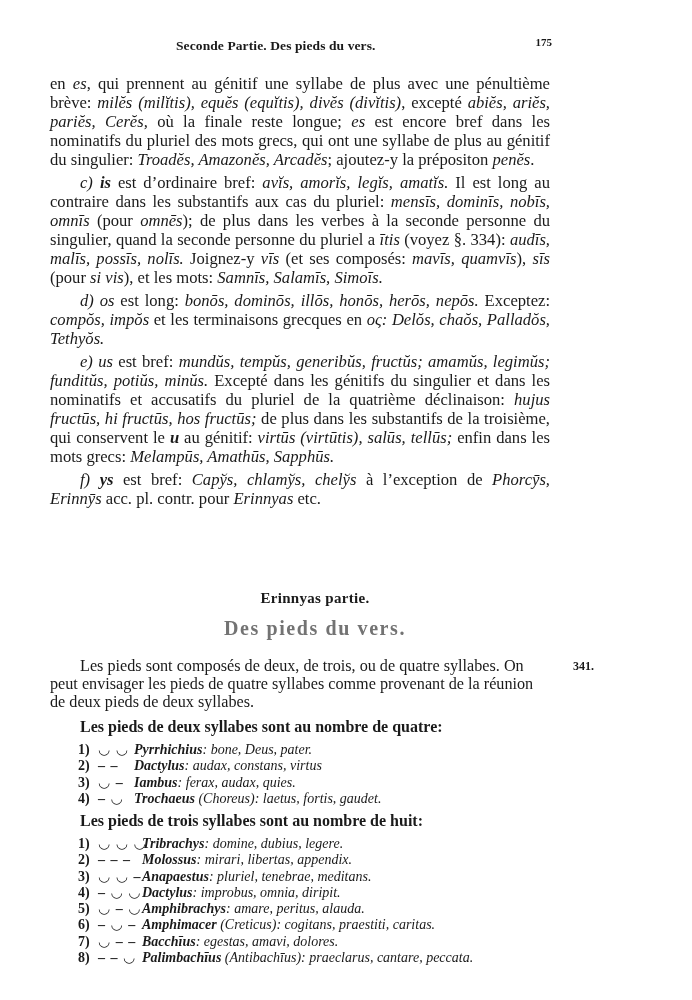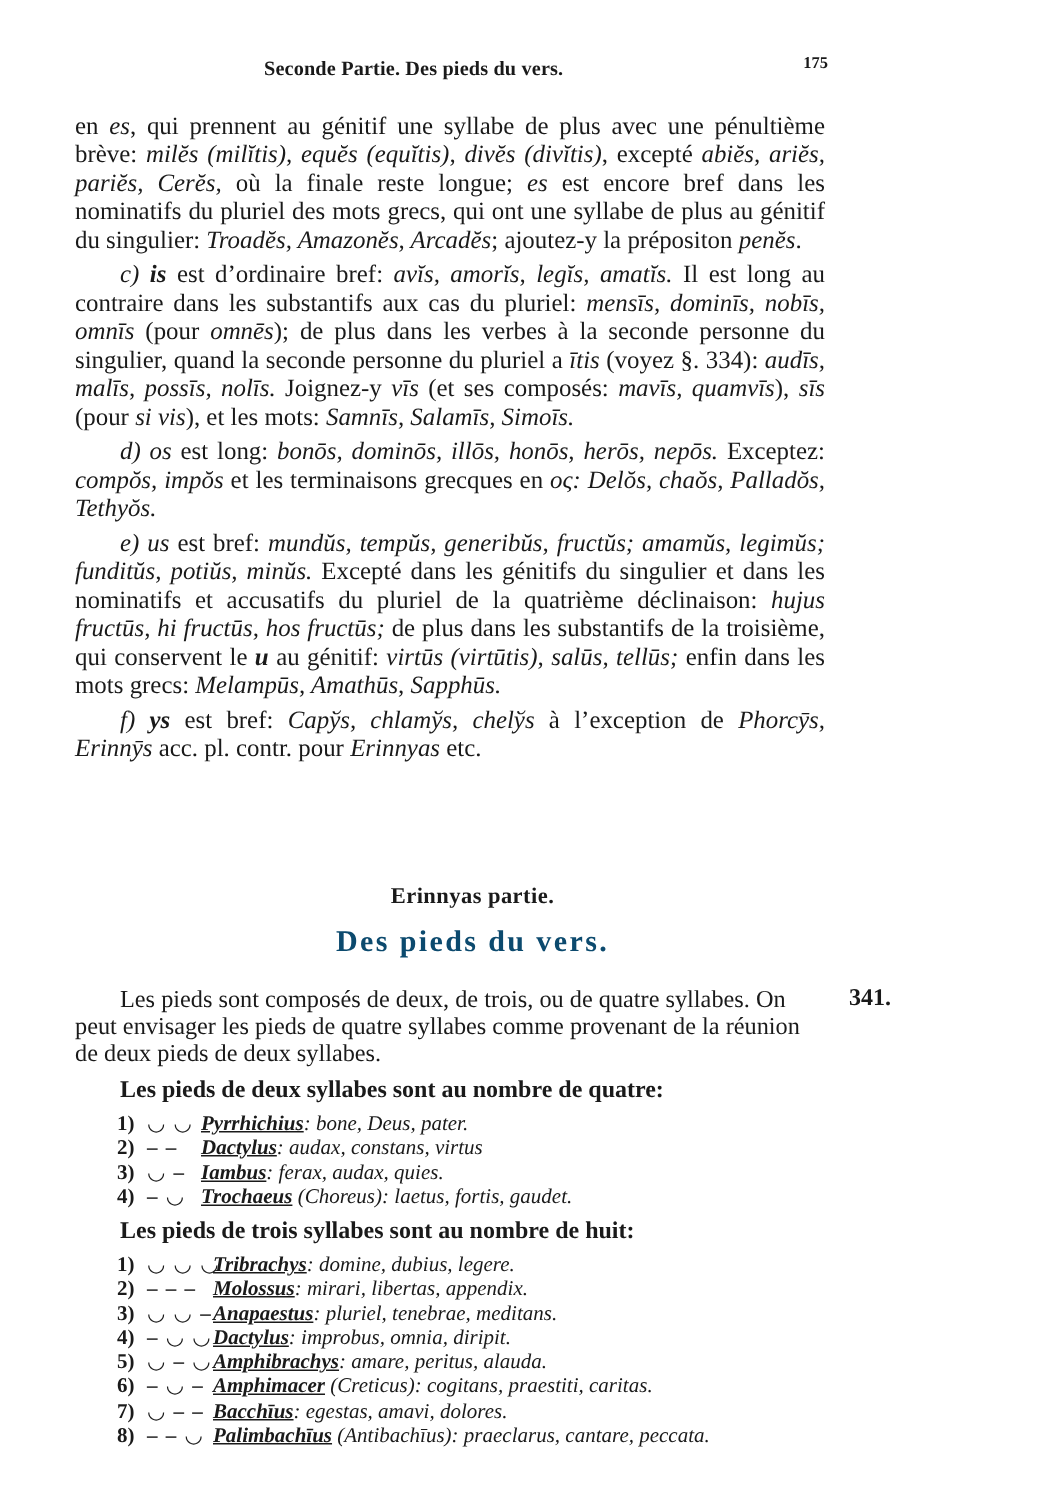--- a/index.html
+++ b/index.html
@@ -11,31 +11,31 @@
   .running-head .rh-title { position: absolute; left: 126px; top: 2px; font-size: 13.5px; letter-spacing: 0.1px; }
   .running-head .rh-page { position: absolute; right: -2px; top: 0; font-size: 11px; }
   .body-text { position: absolute; top: 74px; left: 0; width: 500px; font-size: 16.6px; line-height: 19px;
                text-align: justify; }
   .body-text p { margin: 0 0 4px 0; }
   .body-text p.indent { text-indent: 30px; }
   i { font-style: italic; }
   b.m { font-style: italic; font-weight: bold; }
   .section { position: absolute; top: 590px; left: 0; width: 500px; }
   .sec-label { text-align: center; font-weight: bold; font-size: 15px; margin-left: 30px; letter-spacing: 0.3px; }
-  .sec-title { text-align: center; font-size: 20px; letter-spacing: 1.6px; margin-top: 10px; margin-left: 30px; font-weight: bold; color:#0c4a6e; }
+  .sec-title { text-align: center; font-size: 20px; letter-spacing: 1.6px; margin-top: 10px; margin-left: 30px; font-weight: bold; color:#737373; }
   .intro { position: absolute; top: 657px; left: 0; width: 500px; font-size: 16.2px; line-height: 18px; }
   .intro p { margin: 0; }
   .intro .indent { text-indent: 30px; }
-  .para-num { position: absolute; right: -44px; top: 0; font-weight: bold; font-size: 16px; }
+  .para-num { position: absolute; right: -44px; top: 0; font-weight: bold; font-size: 12px; }
   .list { position: absolute; left: 28px; font-size: 14px; line-height: 16.3px; }
   .list-row { white-space: nowrap; }
   .list-row .num { display: inline-block; width: 20px; font-weight: bold; font-style: normal; }
   .list-row .meter { display: inline-block; width: 44px; letter-spacing: 1px; font-weight: bold; }
   .list-row .meter.two { width: 36px; }
-  .list-row .name { font-style: italic; font-weight: bold; text-decoration: underline; }
+  .list-row .name { font-style: italic; font-weight: bold; }
   .list-row .ex { font-style: italic; font-weight: normal; }
   .list-row .paren { font-style: italic; font-weight: normal; }
   .lead { position: absolute; left: 30px; font-size: 16px; font-weight: bold; }
 </style>
 </head>
 <body>
 
 <div class="page">
 
   <div class="running-head">

